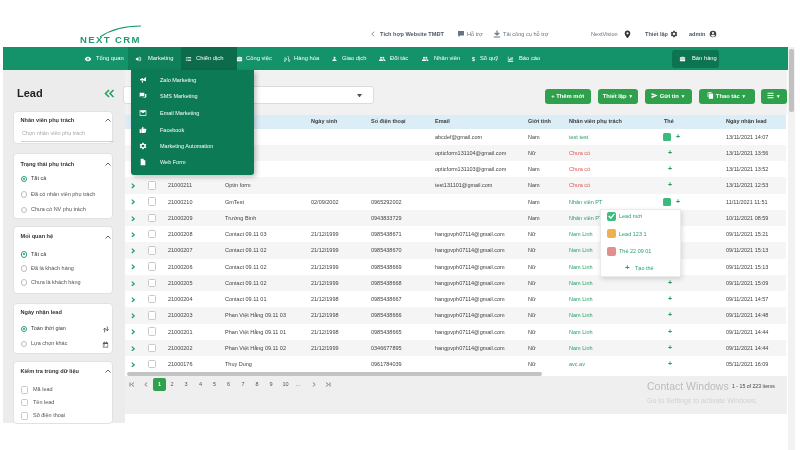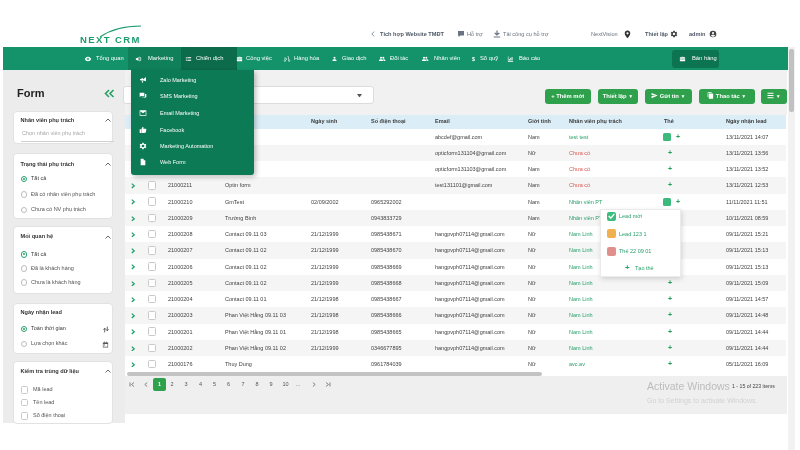--- a/index.html
+++ b/index.html
@@ -110,21 +110,21 @@
 <svg class="a" style="left:507px;top:54.5px;z-index:6" width="7" height="8" viewBox="0 0 24 24">
     <path fill="#fff" d="M3 3h2v16h16v2H3zM7 12h3v5H7zm4.5-4h3v9h-3zM16 5h3v12h-3z"></path>
   </svg>
 <span class="ni" style="left:519px">Báo cáo</span>
 <svg class="a" style="left:678.5px;top:54.5px;z-index:6" width="7" height="8" viewBox="0 0 24 24">
     <path fill="#fff" d="M9 4h6v2h5a1 1 0 0 1 1 1v4H3V7a1 1 0 0 1 1-1h5V4zm1 .8V6h4v-1.2h-4zM3 12.5h8v1.6h2v-1.6h8V19a1 1 0 0 1-1 1H4a1 1 0 0 1-1-1v-6.5z"></path>
   </svg>
 <span class="ni" style="left:692px">Bán hàng</span>
 
 <div id="side"></div>
-<span class="a" style="left:17px;top:87px;font-size:11px;font-weight:bold;color:#222;z-index:2">Form</span>
+<span class="a" style="left:17px;top:87px;font-size:11px;font-weight:bold;color:#222;z-index:2">Lead</span>
 <svg class="a" style="left:104px;top:89px;z-index:2" width="11" height="9" viewBox="0 0 11 9">
     <path d="M5 1 L1.5 4.5 L5 8 M9.5 1 L6 4.5 L9.5 8" fill="none" stroke="#27a163" stroke-width="1.6"></path>
   </svg>
 <div class="card" style="top:110.5px;height:33px"></div>
 <span class="chead a" style="left:20.5px;top:116.5px">Nhân viên phụ trách</span>
 <svg class="a" style="left:105px;top:118.0px" width="6" height="4" viewBox="0 0 6 4">
     <path d="M0.5 3.5 L3 1 L5.5 3.5" fill="none" stroke="#555" stroke-width="0.9"></path>
   </svg>
 <span class="a" style="left:22px;top:130px;font-size:5.5px;color:#a8a8a8;white-space:nowrap">Chọn nhân viên phụ trách</span>
 <div class="a" style="left:21px;top:140.5px;width:93px;height:1px;background:#cfcfcf"></div>
@@ -434,21 +434,21 @@
 <span class="pg a" style="left:250.5px;top:378px">8</span>
 <span class="pg a" style="left:264.5px;top:378px">9</span>
 <span class="pg a" style="left:279.0px;top:378px">10</span>
 <span class="pg a" style="left:291.5px;top:378px">...</span>
 <svg class="a" style="left:311.5px;top:382px" width="4" height="5" viewBox="0 0 4 5">
     <path d="M0.8 0.5 L3.2 2.5 L0.8 4.5" fill="none" stroke="#777" stroke-width="0.9"></path>
   </svg>
 <svg class="a" style="left:325px;top:382px" width="6" height="5" viewBox="0 0 6 5">
     <path d="M1 0.5 L3.5 2.5 L1 4.5 M5 0.5v4" fill="none" stroke="#777" stroke-width="0.9"></path>
   </svg>
-<span class="a" style="left:647px;top:379.5px;font-size:10.5px;color:#bcbcbc">Activate Windows</span>
+<span class="a" style="left:647px;top:379.5px;font-size:10.5px;color:#bcbcbc">Contact Windows</span>
 <span class="a" style="left:732px;top:382.5px;font-size:5.2px;color:#444">1 - 15 of 223 items</span>
 <span class="a" style="left:647px;top:396.5px;font-size:7px;color:#d2d2d2">Go to Settings to activate Windows.</span>
 <div class="a" style="left:788px;top:47px;width:7px;height:403px;background:#f2f2f2"></div>
 <div class="a" style="left:789px;top:49px;width:5px;height:63px;background:#c1c1c1;border-radius:2px"></div>
 
 <div id="mkmenu"></div>
 <svg class="a" style="left:139px;top:75.8px;z-index:51" width="8" height="8" viewBox="0 0 24 24">
     <path fill="#fff" d="M21 3v13l-8-2.5H8L21 3zM3 9.5 L12 6v7.5L3 13z M8 14h3l1.5 5.5-3 .8z"></path>
   </svg>
 <span class="mi a" style="left:160px;top:74.8px;z-index:51">Zalo Marketing</span>

